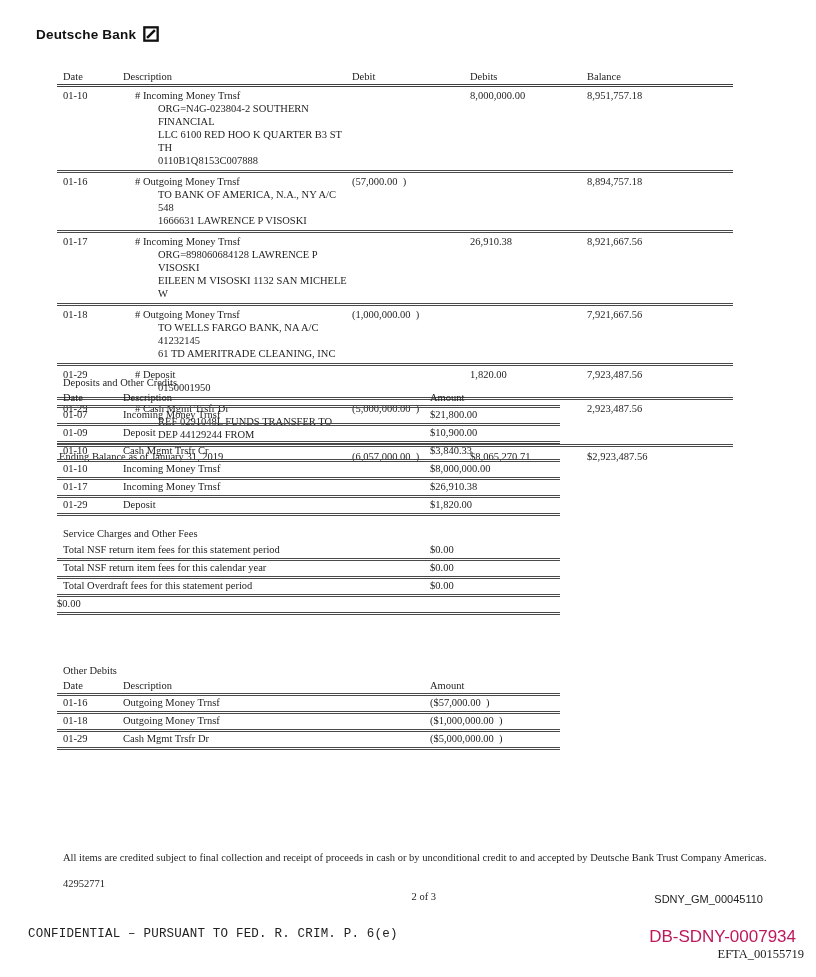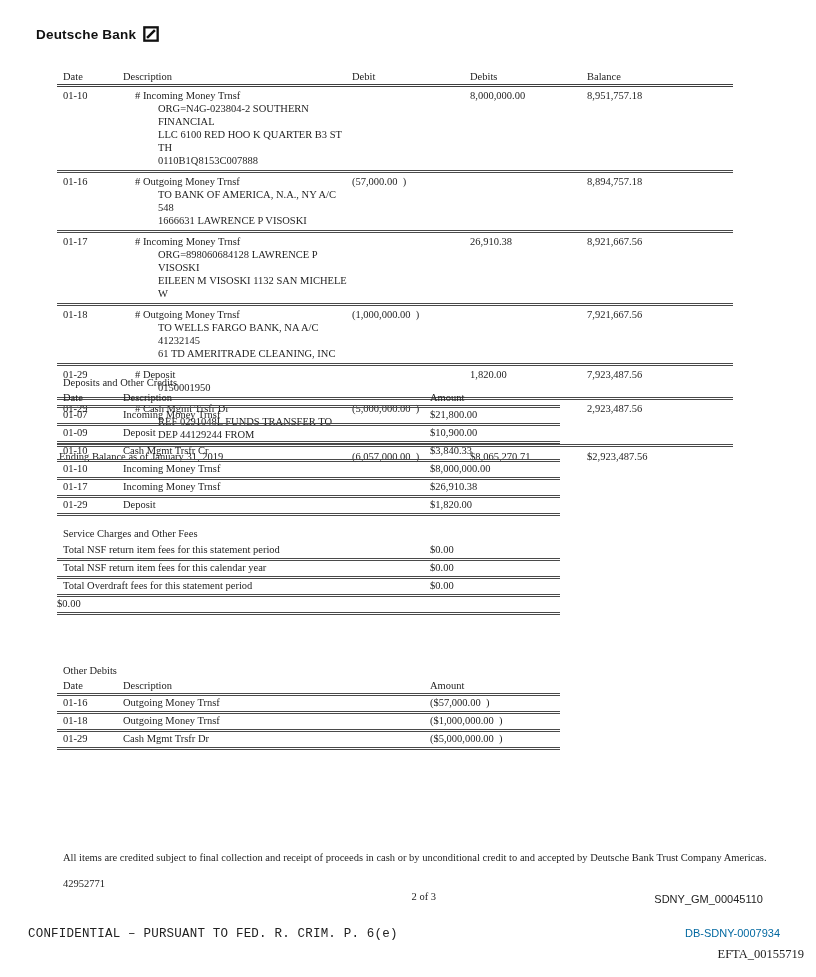--- a/index.html
+++ b/index.html
@@ -42,21 +42,21 @@
   .amt-dep{padding-right:4px;}
   .amt-fee{padding-right:12px;}
   .amt-deb{padding-right:8px;}
 
   
   .disclaimer{position:absolute;left:63px;top:851px;width:727px;font-size:10.5px;line-height:13px;}
   .refnum{position:absolute;left:63px;top:878px;font-size:10.5px;}
   .pageno{position:absolute;left:336px;top:891px;width:100px;text-align:right;font-size:10.5px;}
   .bates-gm{position:absolute;right:53px;top:893px;font-family:"Liberation Sans","DejaVu Sans",sans-serif;font-size:11px;color:#222;}
   .confidential{position:absolute;left:28px;top:927px;font-family:Liberation Mono, monospace;font-size:12.5px;color:#222;letter-spacing:.2px;}
-  .bates-db{position:absolute;right:36px;top:927px;font-family:"Liberation Sans","DejaVu Sans",sans-serif;font-size:11px;color:#0369a1;}
+  .bates-db{position:absolute;right:20px;top:927px;font-family:"Liberation Sans","DejaVu Sans",sans-serif;font-size:17px;color:#be185d;}
   .bates-efta{position:absolute;right:12px;top:947px;font-size:12.5px;color:#222;}
 </style>
 </head>
 <body>
 
 <div class="page">
 
   <div class="brand">
     <span class="brand-text">Deutsche Bank</span>
     <svg class="brand-logo" viewBox="0 0 18 18" aria-hidden="true">

